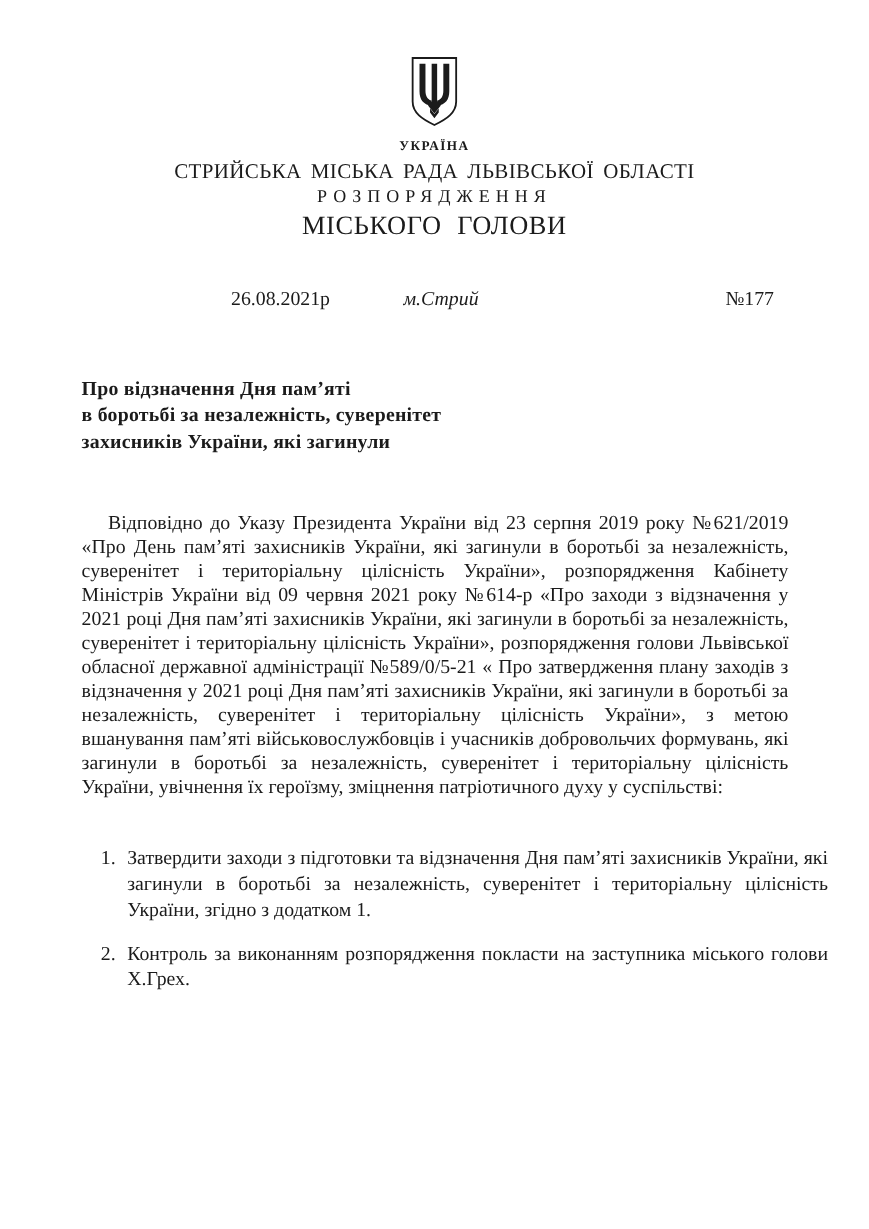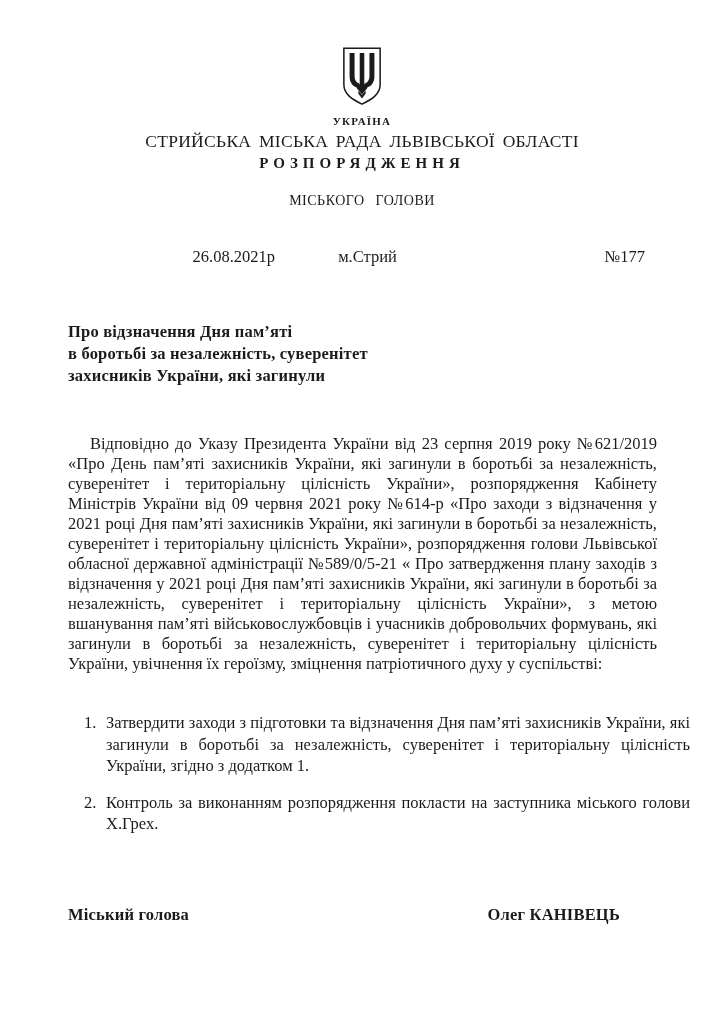--- a/index.html
+++ b/index.html
@@ -16,37 +16,37 @@
   .emblem { display: inline-block; line-height: 0; }
   .country {
     font-size: 11px; font-weight: bold; letter-spacing: 1.2px;
     margin-top: 5px;
   }
   .org {
     font-size: 17.5px; letter-spacing: 0.3px; word-spacing: 3px;
     margin-top: 4px;
   }
   .doctype {
-    font-size: 15px; font-weight: bold; letter-spacing: 5px;
+    font-size: 15px; font-weight: normal; letter-spacing: 5px;
     margin-top: 3px;
   }
   .issuer {
-    font-size: 14px; word-spacing: 7px; letter-spacing: 0.5px;
-    margin-top: 21px;
+    font-size: 22px; word-spacing: 7px; letter-spacing: 0.5px;
+    margin-top: 2px;
     font-family: Liberation Serif, serif;
   }
 
   .dateline {
     display: flex; margin-top: 38px;
     padding-left: 90px; padding-right: 79px;
     font-size: 16.5px;
   }
   .dateline .col { flex: 1 1 0; }
   .dateline .c-left  { text-align: right; }
-  .dateline .c-mid   { text-align: center; }
+  .dateline .c-mid   { text-align: center; font-style: italic; }
   .dateline .c-right { text-align: right; }
 
   .subject {
     margin: 54px 0 0 68px;
     font-weight: bold; font-size: 16.5px; line-height: 22px;
     letter-spacing: 0.2px;
   }
 
   .preamble {
     margin: 47px 67px 0 68px;
@@ -109,18 +109,14 @@
     <div class="list-item">
       <span class="num">1.</span>
       <span class="txt">Затвердити заходи з підготовки та відзначення Дня пам’яті захисників України, які загинули в боротьбі за незалежність, суверенітет і територіальну цілісність України, згідно з додатком 1.</span>
     </div>
     <div class="list-item">
       <span class="num">2.</span>
       <span class="txt">Контроль за виконанням розпорядження покласти на заступника міського голови Х.Грех.</span>
     </div>
   </div>
 
-  <div class="signature">
-    <span>Міський голова</span>
-    <span>Олег КАНІВЕЦЬ</span>
-  </div>
 
 </div>
 
 </body></html>

